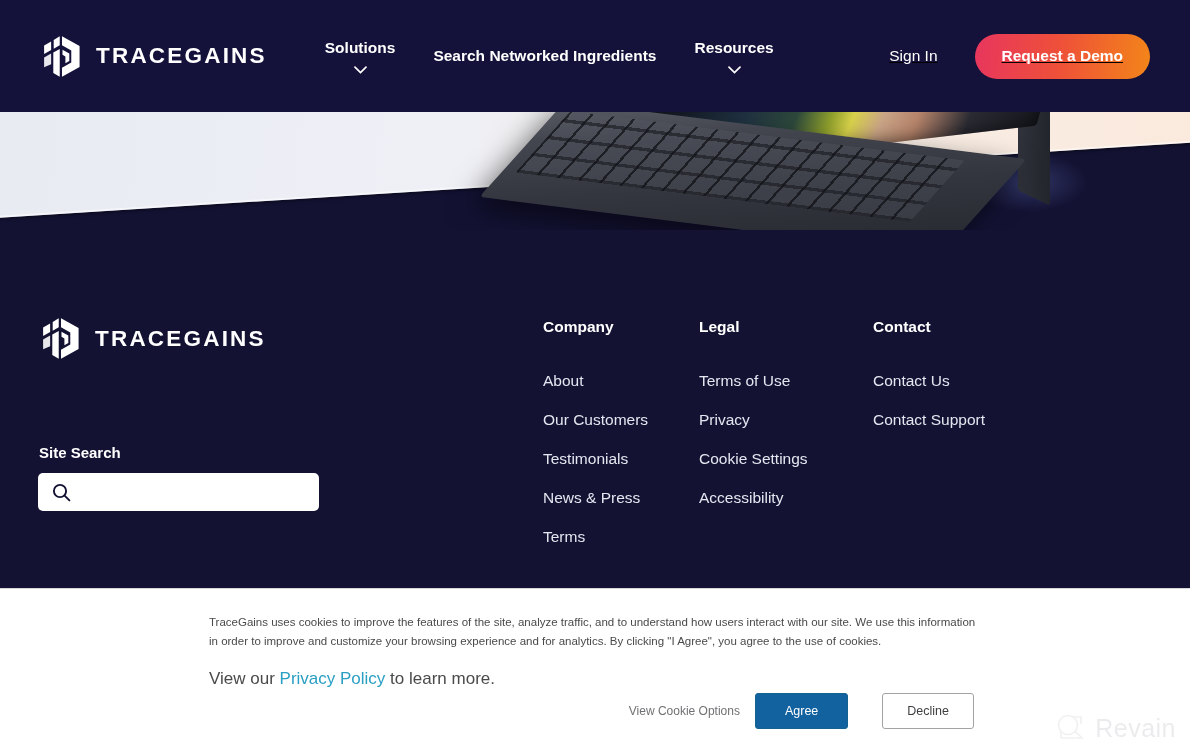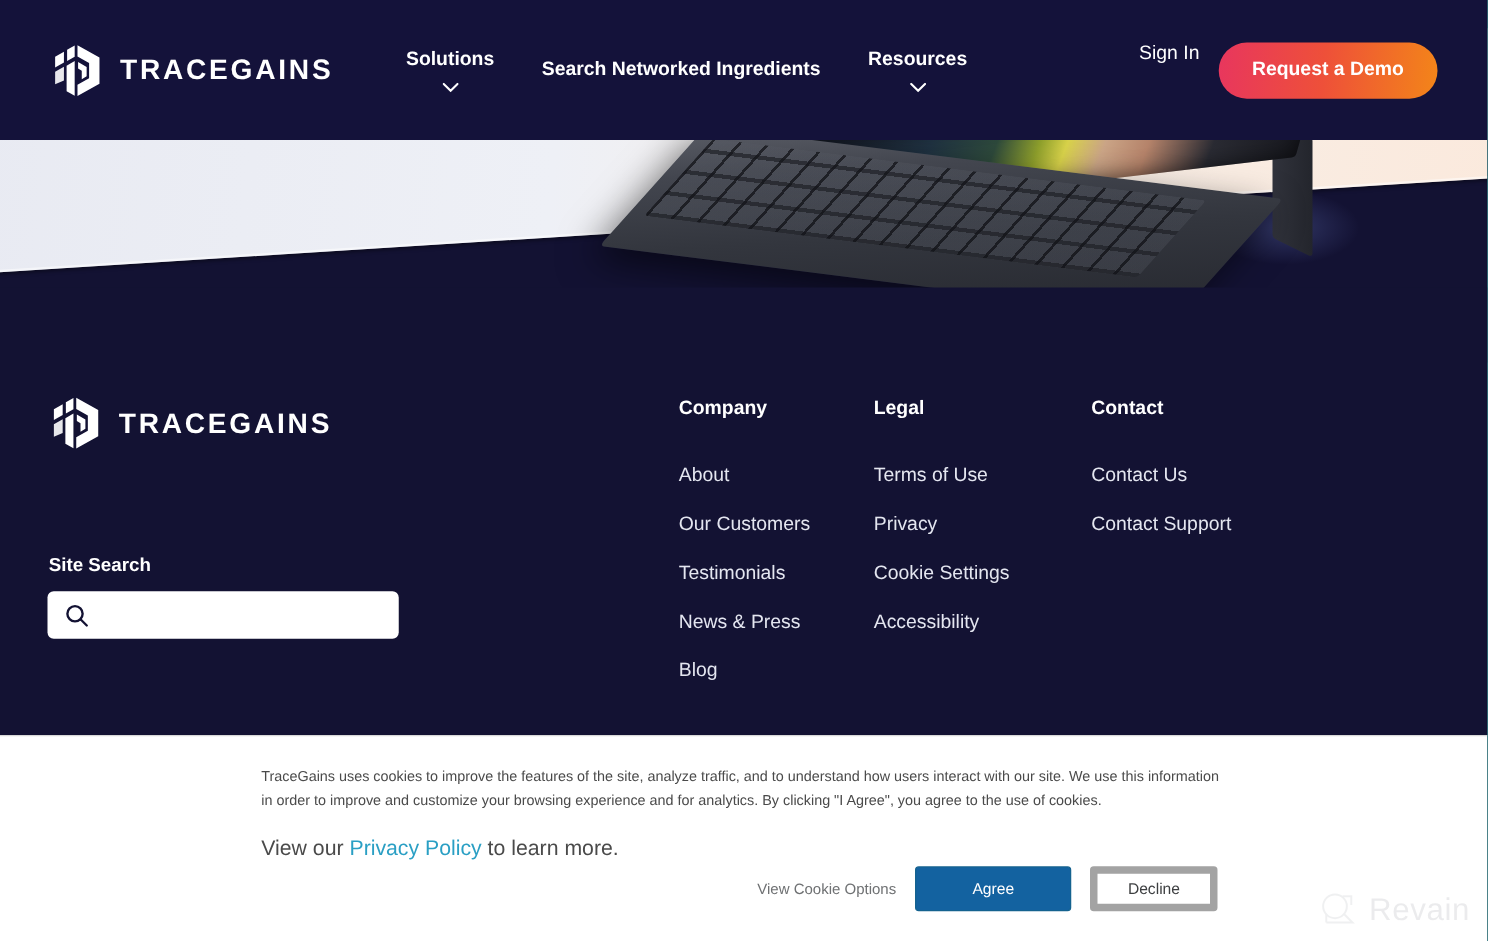--- a/index.html
+++ b/index.html
@@ -100,21 +100,21 @@
   .nav { display:flex; align-items:center; margin-left:39px; gap:0; }
   .nav-item {
     display:flex; align-items:center; gap:9px;
     color:#ffffff; font-size:15.5px; font-weight:bold;
     padding:0 19px; cursor:pointer; white-space:nowrap;flex-direction:column;
   }
   .chev { display:block; }
 
   .header-right {
     margin-left:auto; margin-right:40px;
-    display:flex; align-items:flex-start; gap:15px;
+    display:flex; align-items:center; gap:37px;text-decoration:underline;
   }
   .signin {
     color:#ffffff; font-size:15.5px; cursor:pointer;
   }
   .demo-btn {
     display:flex; align-items:center; justify-content:center;
     height:45px; padding:4px 27px; border-radius:23px;
     background:linear-gradient(95deg,#e8365e 0%, #ee5039 48%, #f38519 100%);
     color:#ffffff; font-size:15.5px; font-weight:bold;
     cursor:pointer; border:none; white-space:nowrap;
@@ -177,30 +177,31 @@
   }
   .privacy-link{ color:#2a9fc4; cursor:pointer; text-decoration:none; }
   .cookie-actions{
     position:absolute; right:216px; top:104px;
     display:flex; align-items:center; gap:15px;
   }
   .view-options{
     color:#6f7173; font-size:12px; cursor:pointer;
   }
   .btn-agree{
-    height:36px; padding:0 45px; border:1px solid #14628f;
+    height:36px; padding:0 29px; border:1px solid #14628f;
     background:#1362a0; color:#ffffff; font-size:12.5px;
     border-radius:3px; cursor:pointer;
     font-family:"Liberation Sans", sans-serif;
   }
   .btn-decline{
-    height:36px; padding:0 24px; border:6px solid #a3a3a3;
+    height:36px; padding:0 24px; border:1px solid #a3a3a3;
     background:#ffffff; color:#3d3f41; font-size:12.5px;
     border-radius:3px; cursor:pointer;
     font-family:"Liberation Sans", sans-serif;
+    margin-left:19px;
   }
 
   .watermark{
     position:absolute; right:14px; bottom:8px;
     display:flex; align-items:center; gap:8px;
     opacity:.13; pointer-events:none;
   }
   .watermark-text{
     color:#6b6f78; font-size:25px; font-weight:300; letter-spacing:.5px;
   }
@@ -296,21 +297,21 @@
     </div>
 
     <div class="fcols">
 
       <div class="fcol">
         <div class="fcol-title">Company</div>
         <a class="flink">About</a>
         <a class="flink">Our Customers</a>
         <a class="flink">Testimonials</a>
         <a class="flink">News &amp; Press</a>
-        <a class="flink">Blog</a>
+        <a class="flink">Terms</a>
       </div>
 
 
       <div class="fcol wide">
         <div class="fcol-title">Legal</div>
         <a class="flink">Terms of Use</a>
         <a class="flink">Privacy</a>
         <a class="flink">Cookie Settings</a>
         <a class="flink">Accessibility</a>
       </div>

